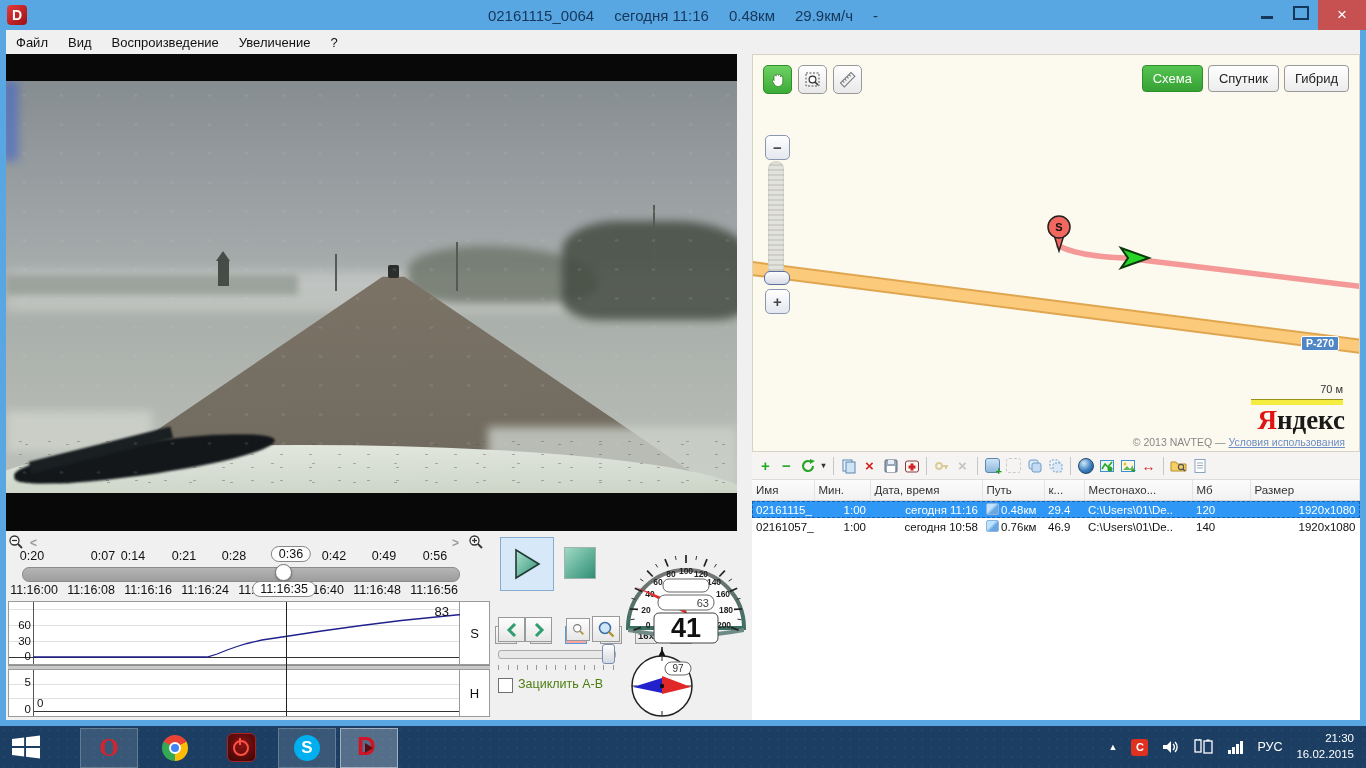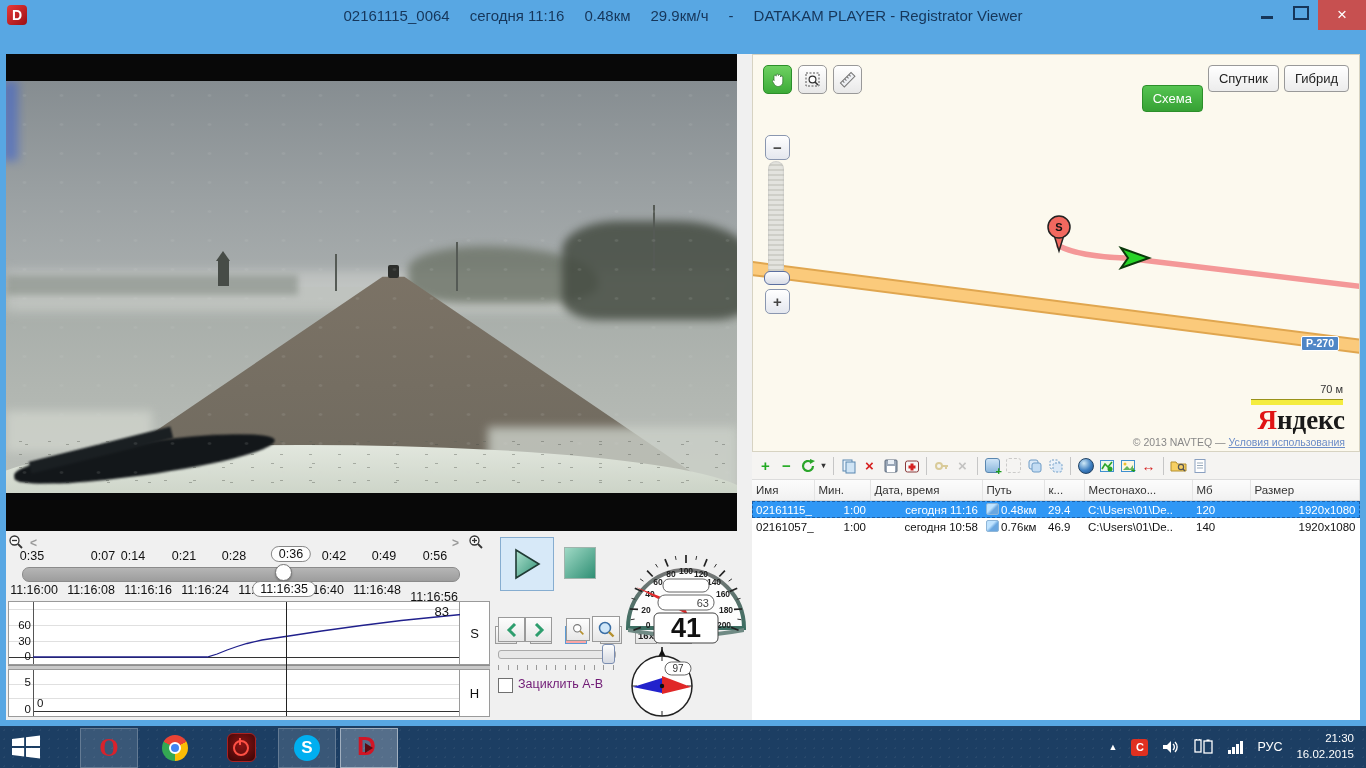--- a/index.html
+++ b/index.html
@@ -65,21 +65,21 @@
   .right-panel{left:746px;top:0;width:608px;height:666px;}
   .map{left:0;top:0;width:608px;height:398px;background:#fcf9ee;overflow:hidden;border:1px solid #d7d3c2;box-sizing:border-box;}
   .map svg.mapsvg{position:absolute;left:0;top:0;}
   .map-tools{left:10px;top:10px;display:flex;gap:6px;}
   .mtool{width:27px;height:27px;border:1px solid #999;border-radius:5px;background:linear-gradient(#fff,#e8e8e8);
          display:flex;align-items:center;justify-content:center;}
   .mtool.active{background:linear-gradient(#6ed161,#3cab38);border-color:#2c8f2a;}
   .map-modes{right:10px;top:10px;display:flex;gap:5px;}
   .mmode{height:25px;padding:0 10px;border:1px solid #999;border-radius:4px;background:linear-gradient(#fff,#ececec);
          font-size:13px;color:#222;display:flex;align-items:center;}
-  .mmode.active{background:linear-gradient(#55c451,#36a134);border-color:#2c8f2a;color:#fff;margin-top:20px;}
+  .mmode.active{background:linear-gradient(#55c451,#36a134);border-color:#2c8f2a;color:#fff;}
   .zoomctl-minus,.zoomctl-plus{left:12px;width:23px;height:23px;border:1px solid #8a97b0;border-radius:5px;
         background:linear-gradient(#fff,#e4e7ee);color:#444;font-size:15px;font-weight:bold;
         display:flex;align-items:center;justify-content:center;}
   .zoom-track{left:15px;top:106px;width:16px;height:116px;background:#e3e3de;border-radius:8px;
       background-image:repeating-linear-gradient(#0000 0 3px,#cfcfc8 3px 5px);box-shadow:inset 0 0 2px #aaa;}
   .zoom-thumb{left:11px;top:216px;width:24px;height:12px;border-radius:6px;background:linear-gradient(#fdfdfd,#d8dce6);
       border:1px solid #5b6fa0;}
   .road-badge{background:#4f86c6;border:1px solid #fff;color:#fff;font-size:10.5px;font-weight:bold;
       padding:0 4px;border-radius:2px;line-height:13px;}
   .scale-label{right:16px;top:328px;font-size:11px;color:#333;}
@@ -138,21 +138,21 @@
       font-size:9.5px;font-weight:bold;display:flex;align-items:center;justify-content:center;color:#222;}
   .spd.active{background:#fca5a5;border-color:#5b9bd5;}
   .navbtn{width:25px;height:23px;border:1px solid #9a9a9a;background:linear-gradient(#fdfdfd,#e7e7e7);
       display:flex;align-items:center;justify-content:center;}
   .hslider-track{left:6px;top:119px;width:116px;height:7px;background:#e8e8e8;border:1px solid #aaa;border-radius:3px;}
   .hslider-thumb{left:110px;top:113px;width:11px;height:18px;background:linear-gradient(#fdfdfd,#d5d9e2);
       border:1px solid #7a8db1;border-radius:3px;}
   .tickrow{left:6px;top:134px;width:116px;display:flex;justify-content:space-between;}
   .tickrow i{width:1px;height:5px;background:#999;}
   .chk{left:6px;top:147px;width:13px;height:13px;background:#fff;border:1px solid #707070;}
-  .chk-label{left:26px;top:146px;font-size:12.5px;color:#701a75;}
+  .chk-label{left:26px;top:146px;font-size:12.5px;color:#4d7c0f;}
 
   
   .gauges{left:614px;top:0;width:132px;height:189px;}
   
   .taskbar{position:absolute;left:0;bottom:0;width:1366px;height:42px;background:#1c3e63;
      background-image:radial-gradient(rgba(255,255,255,.05) 1px,transparent 1px);background-size:9px 9px;
      display:flex;align-items:center;}
   .tb-btn{height:42px;display:flex;align-items:center;justify-content:center;}
   .tb-app{width:58px;height:40px;margin-top:1px;display:flex;align-items:center;justify-content:center;box-sizing:border-box;}
   .tb-app.boxed{background:rgba(255,255,255,.13);border:1px solid rgba(255,255,255,.22);}
@@ -168,33 +168,39 @@
 <div class="window">
 
   <div class="titlebar">
     <div class="app-ico">D</div>
     <div class="title">
       <span>02161115_0064</span>
       <span>сегодня 11:16</span>
       <span>0.48км</span>
       <span>29.9км/ч</span>
       <span>-</span>
-      <span>DATAKAM PLAYER - Registrator Viewer</span>
     </div>
     <div class="win-controls">
       <div class="wc">
           <span class="min-glyph"></span>
         </div>
       <div class="wc">
           <span class="max-glyph"></span>
         </div>
       <div class="wc close">×</div>
     </div>
   </div>
 
+  <div class="menubar">
+    <span class="menu-item">Файл</span>
+    <span class="menu-item">Вид</span>
+    <span class="menu-item">Воспроизведение</span>
+    <span class="menu-item">Увеличение</span>
+    <span class="menu-item">?</span>
+  </div>
 
   <div class="content">
 
     <div class="abs video-panel">
       <div class="abs scene">
         <div class="abs sky"></div>
         <div class="abs ground"></div>
         <div class="abs haze"></div>
         <div class="abs trees-l"></div>
         <div class="abs trees-r1"></div>
@@ -446,41 +452,41 @@
       <div class="abs tl-arrow" style="left:446px;top:5px;">&gt;</div>
       <div class="abs" style="left:462px;top:3px;">
         <svg class="magnifier" viewBox="0 0 16 16">
             <circle cx="6.5" cy="6.5" r="4.5" fill="#fdfdfd" stroke="#333" stroke-width="1.3"></circle>
             <line x1="4" y1="6.5" x2="9" y2="6.5" stroke="#333" stroke-width="1.3"></line>
             <line x1="6.5" y1="4" x2="6.5" y2="9" stroke="#333" stroke-width="1.3"></line>
             <line x1="10" y1="10" x2="14" y2="14" stroke="#333" stroke-width="1.8"></line>
           </svg>
       </div>
 
-      <span class="tl-label" style="left:26px;top:18px;">0:35</span>
+      <span class="tl-label" style="left:26px;top:18px;">0:20</span>
       <span class="tl-label" style="left:77px;top:18px;margin-left:20px;">0:07</span>
       <span class="tl-label" style="left:127px;top:18px;">0:14</span>
       <span class="tl-label" style="left:178px;top:18px;">0:21</span>
       <span class="tl-label" style="left:228px;top:18px;">0:28</span>
       <span class="tl-label" style="left:328px;top:18px;">0:42</span>
       <span class="tl-label" style="left:378px;top:18px;text-align:right;">0:49</span>
       <span class="tl-label" style="left:429px;top:18px;">0:56</span>
       <span class="bubble" style="left:285px;top:15px;">0:36</span>
 
       <div class="abs tl-slider"></div>
       <div class="abs tl-thumb"></div>
 
       <span class="tl-label" style="left:28px;top:52px;">11:16:00</span>
       <span class="tl-label" style="left:85px;top:52px;">11:16:08</span>
       <span class="tl-label" style="left:142px;top:52px;">11:16:16</span>
       <span class="tl-label" style="left:199px;top:52px;text-align:center;">11:16:24</span>
       <span class="tl-label" style="left:256px;top:52px;">11:16:32</span>
       <span class="tl-label" style="left:314px;top:52px;">11:16:40</span>
       <span class="tl-label" style="left:371px;top:52px;">11:16:48</span>
-      <span class="tl-label" style="left:428px;top:59px;">11:16:56</span>
+      <span class="tl-label" style="left:428px;top:52px;">11:16:56</span>
       <span class="bubble" style="left:278px;top:50px;">11:16:35</span>
 
       <div class="abs chart" style="left:2px;top:70px;width:452px;height:64px;">
         <div class="gline" style="top:7px;"></div>
         <div class="gline" style="top:23px;"></div>
         <div class="gline" style="top:39px;"></div>
         <div style="position:absolute;left:0;right:0;top:55px;height:1px;background:#333;"></div>
         <div style="position:absolute;left:24px;top:0;bottom:0;width:1px;background:#555;"></div>
         <svg style="position:absolute;left:24px;top:0;" width="430" height="60" viewBox="0 0 432 60" preserveAspectRatio="none">
           <polyline fill="none" stroke="#20208c" stroke-width="1.3" points="0,55 175,55 185,52 195,48 205,44.5 215,41.5 230,38 257,34 290,29 330,23.5 370,18.5 405,15 430,12.5"></polyline>

